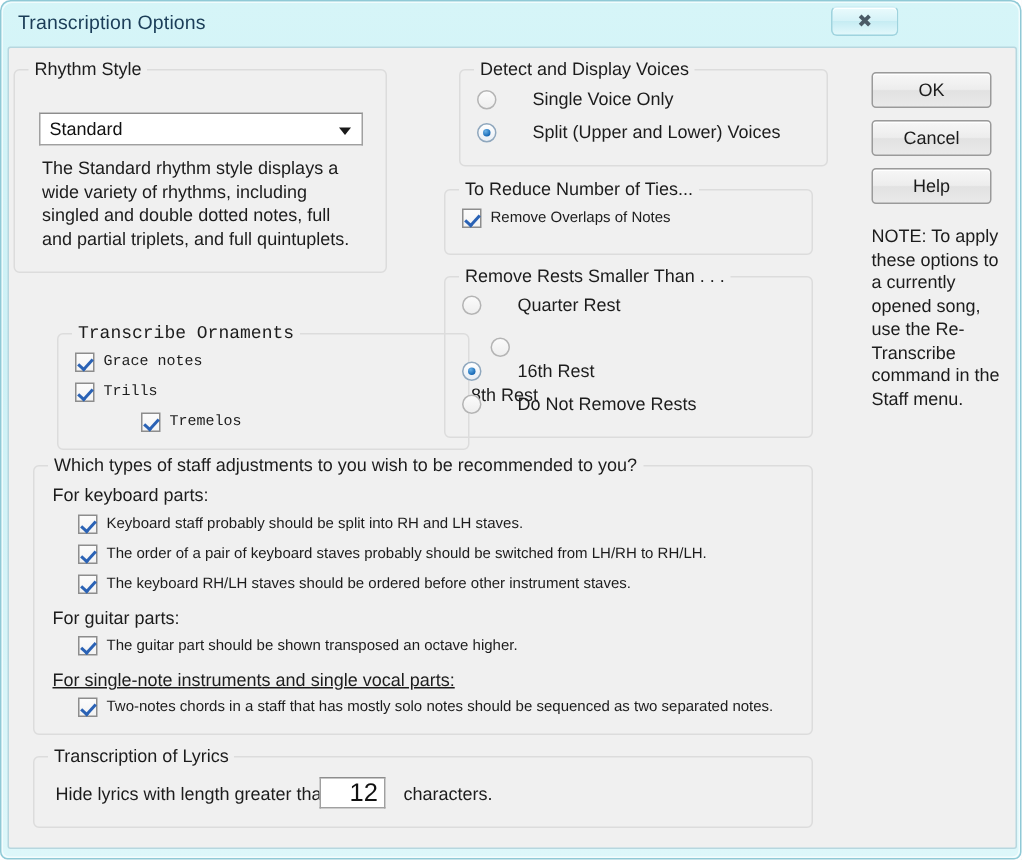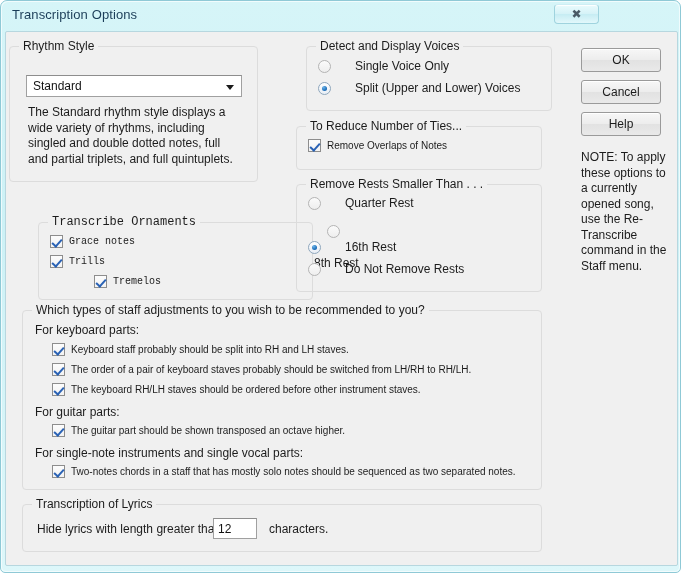--- a/index.html
+++ b/index.html
@@ -198,24 +198,25 @@
     box-shadow: inset 0 1px 0 #ffffff;
   }
 
   
   .textinput {
     position: absolute;
     box-sizing: border-box;
     background: #ffffff;
     border: 1px solid #a0a0a0;
     border-top-color: #8d8d8d;
-    font-size: 12px;
+    font-size: 17px;
     color: #111;
     padding: 2px 4px;
     font-family: "Liberation Sans", sans-serif;
+    text-align: right;
   }
 </style>
 </head>
 <body>
 
 <div class="window">
   <div class="glass-inner"></div>
 
   <div class="titlebar">
     <div class="title-text">Transcription Options</div>
@@ -327,21 +328,21 @@
         <span class="cb-label">The keyboard RH/LH staves should be ordered before other instrument staves.</span>
       </div>
 
       <div class="static-text" style="left:12px; top:94px;">For guitar parts:</div>
 
       <div class="cb-row" style="left:29px; top:113px;">
         <span class="cb-box checked"></span>
         <span class="cb-label">The guitar part should be shown transposed an octave higher.</span>
       </div>
 
-      <div class="static-text" style="left:12px; top:135px;">For single-note instruments and single vocal parts:</div>
+      <div class="static-text" style="left:12px; top:135px;text-decoration:underline;">For single-note instruments and single vocal parts:</div>
 
       <div class="cb-row" style="left:29px; top:154px;">
         <span class="cb-box checked"></span>
         <span class="cb-label">Two-notes chords in a staff that has mostly solo notes should be sequenced as two separated notes.</span>
       </div>
     </div>
 
     <div class="group" style="left:16px; top:472px; width:520px; height:48px;">
       <span class="legend">Transcription of Lyrics</span>
 

